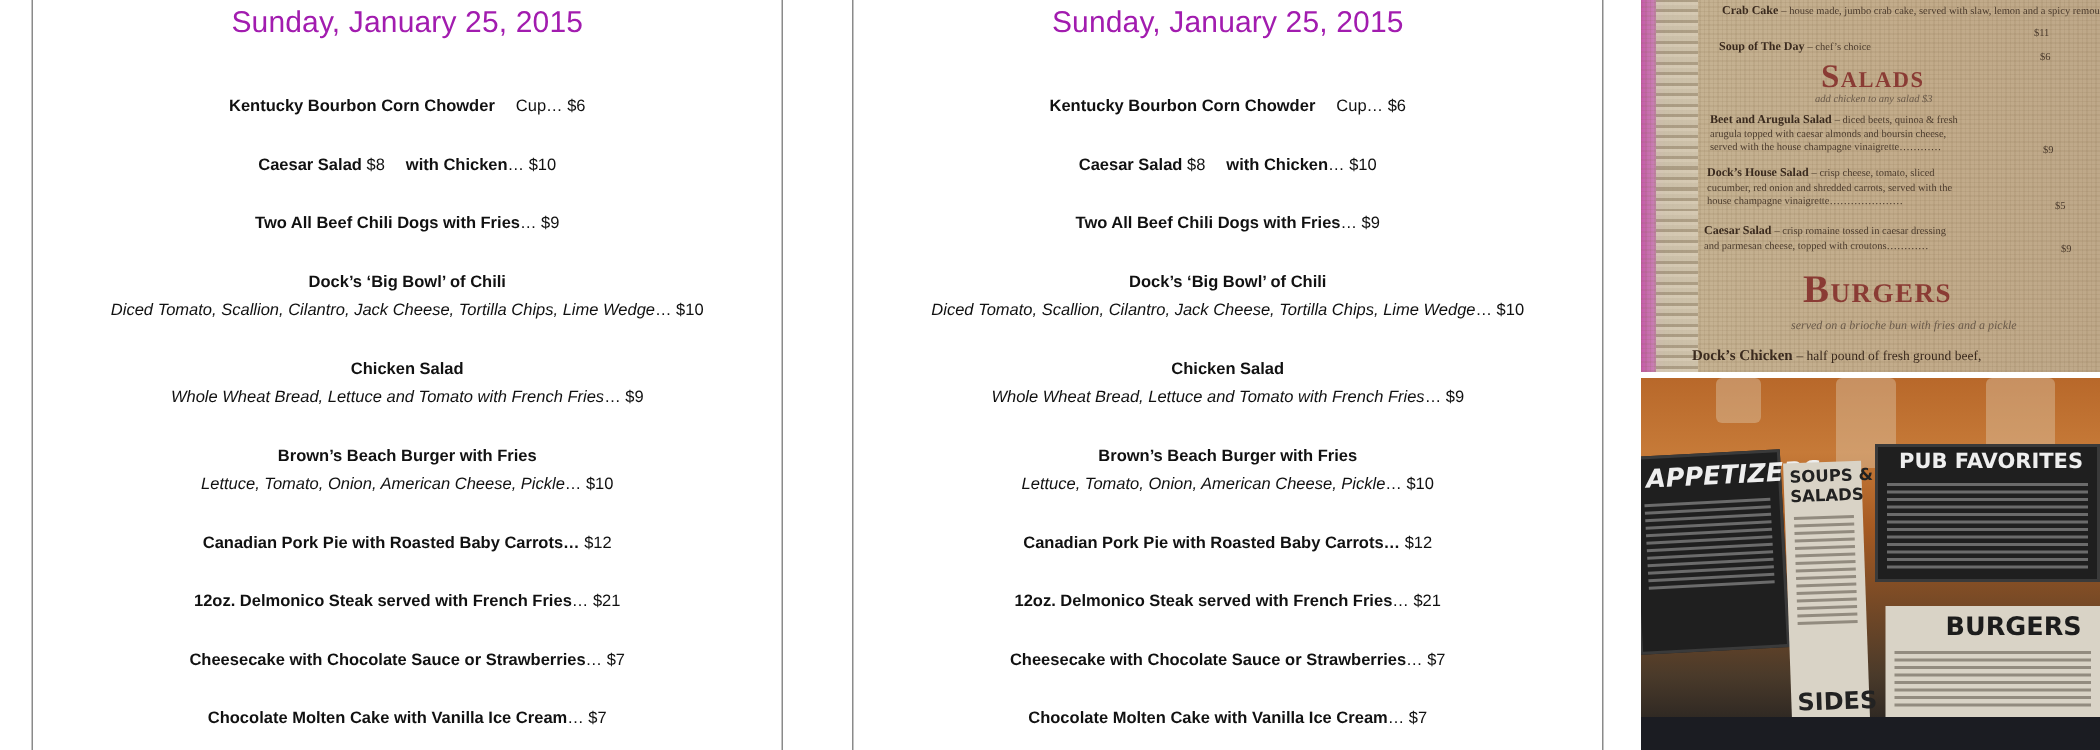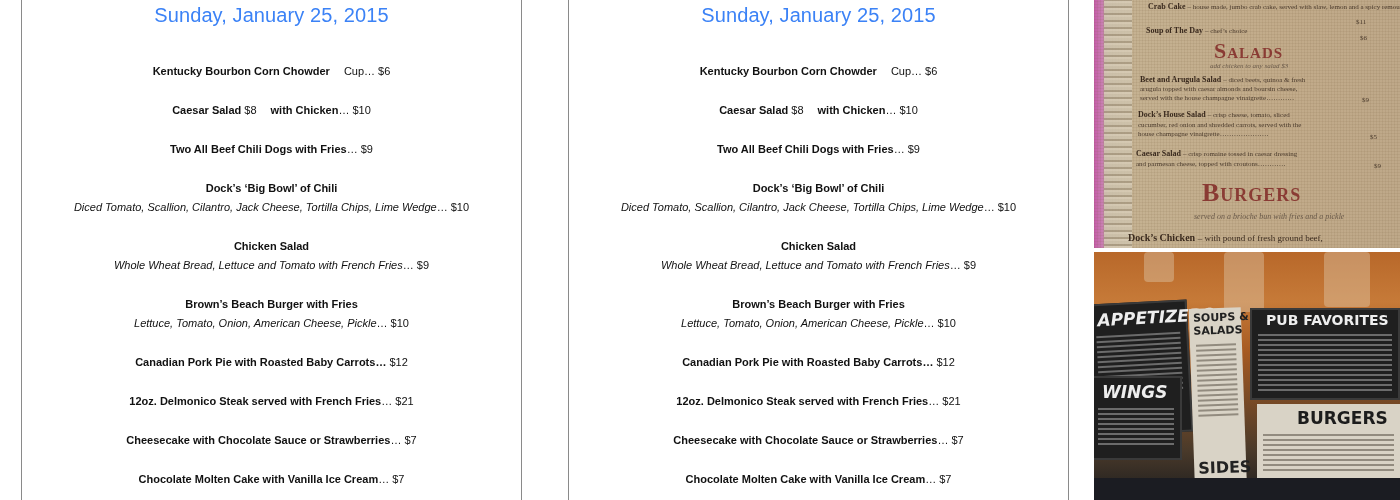--- a/index.html
+++ b/index.html
@@ -9,21 +9,21 @@
   .menu-panel {
     position: absolute; top: -2px; height: 506px; width: 501px;
     border-left: 1px solid #8a8a8a; border-right: 1px solid #8a8a8a;
     background: #fff;
   }
   #panel-1 { left: 21px; }
   #panel-2 { left: 568px; }
 
   .menu-date {
     position: absolute; top: 6px; left: 0; right: 0;
-    text-align: center; font-size: 20px; font-weight: normal; color: #3b82f6;
+    text-align: center; font-size: 20px; font-weight: normal; color: #a21caf;
     letter-spacing: 0.1px;
   }
   .menu-line {
     position: absolute; left: 0; right: 0; text-align: center;
     font-size: 11px; line-height: 13px; white-space: nowrap; color: #111;
   }
   .b { font-weight: bold; text-align: center; }
   .i { font-style: italic; text-align: center; }
   .gap { display: inline-block; width: 14px; }
 
@@ -162,21 +162,21 @@
   <div class="ph-text ph-small" style="left:268px;top:96px">$9</div>
   <div class="ph-text ph-bold" style="left:44px;top:110px"><span>Dock’s House Salad</span> <span class="ph-small" style="font-weight:normal">– crisp cheese, tomato, sliced</span></div>
   <div class="ph-text ph-small" style="left:44px;top:121px">cucumber, red onion and shredded carrots, served with the</div>
   <div class="ph-text ph-small" style="left:44px;top:130px">house champagne vinaigrette…………………</div>
   <div class="ph-text ph-small" style="left:276px;top:133px">$5</div>
   <div class="ph-text ph-bold" style="left:42px;top:149px"><span>Caesar Salad</span> <span class="ph-small" style="font-weight:normal">– crisp romaine tossed in caesar dressing</span></div>
   <div class="ph-text ph-small" style="left:42px;top:160px">and parmesan cheese, topped with croutons…………</div>
   <div class="ph-text ph-small" style="left:280px;top:162px">$9</div>
   <div class="ph-text ph-head" style="left:108px;top:178px;font-size:26px">Burgers</div>
   <div class="ph-text ph-sub" style="left:100px;top:212px;font-size:8px">served on a brioche bun with fries and a pickle</div>
-  <div class="ph-text ph-bold" style="left:34px;top:232px;font-size:10px"><span>Dock’s Chicken</span> <span style="font-weight:normal;font-size:9px">– with pound of fresh ground beef,</span></div>
+  <div class="ph-text ph-bold" style="left:34px;top:232px;font-size:10px"><span>Dock’s Chicken</span> <span style="font-weight:normal;font-size:9px">– half pound of fresh ground beef,</span></div>
 </div>
 
 <div class="photo" id="photo-pub">
   <div class="glass" style="left:50px;top:0;width:30px;height:30px"></div>
   <div class="glass" style="left:130px;top:0;width:40px;height:60px"></div>
   <div class="glass" style="left:230px;top:0;width:46px;height:55px"></div>
 
   <div class="board board-dark" style="left:-4px;top:50px;width:100px;height:132px;transform:rotate(-3deg)">
     <div class="board-title" style="left:8px;top:4px;font-size:17px;color:#eee">APPETIZERS</div>
     <div class="board-lines" style="top:30px">
@@ -209,40 +209,27 @@
         <div></div>
         <div></div>
         <div></div>
         <div></div>
         <div></div>
         <div></div>
         <div></div>
       </div>
     <div class="board-title" style="left:4px;top:150px;font-size:16px;color:#222;font-style:normal">SIDES</div>
   </div>
-  <div class="board board-dark" style="left:156px;top:56px;width:150px;height:92px">
+  <div class="board board-dark" style="left:156px;top:44px;width:150px;height:92px">
     <div class="board-title" style="left:14px;top:2px;font-size:14px;color:#eee;font-style:normal">PUB FAVORITES</div>
     <div class="board-lines" style="top:24px">
         <div></div>
         <div></div>
         <div></div>
         <div></div>
-        <div></div>
-        <div></div>
-        <div></div>
-        <div></div>
-        <div></div>
-        <div></div>
-        <div></div>
-        <div></div>
-      </div>
-  </div>
-  <div class="board board-dark" style="left:-4px;top:124px;width:92px;height:84px">
-    <div class="board-title" style="left:10px;top:4px;font-size:17px;color:#eee">WINGS</div>
-    <div class="board-lines" style="top:30px">
         <div></div>
         <div></div>
         <div></div>
         <div></div>
         <div></div>
         <div></div>
         <div></div>
         <div></div>
       </div>
   </div>

